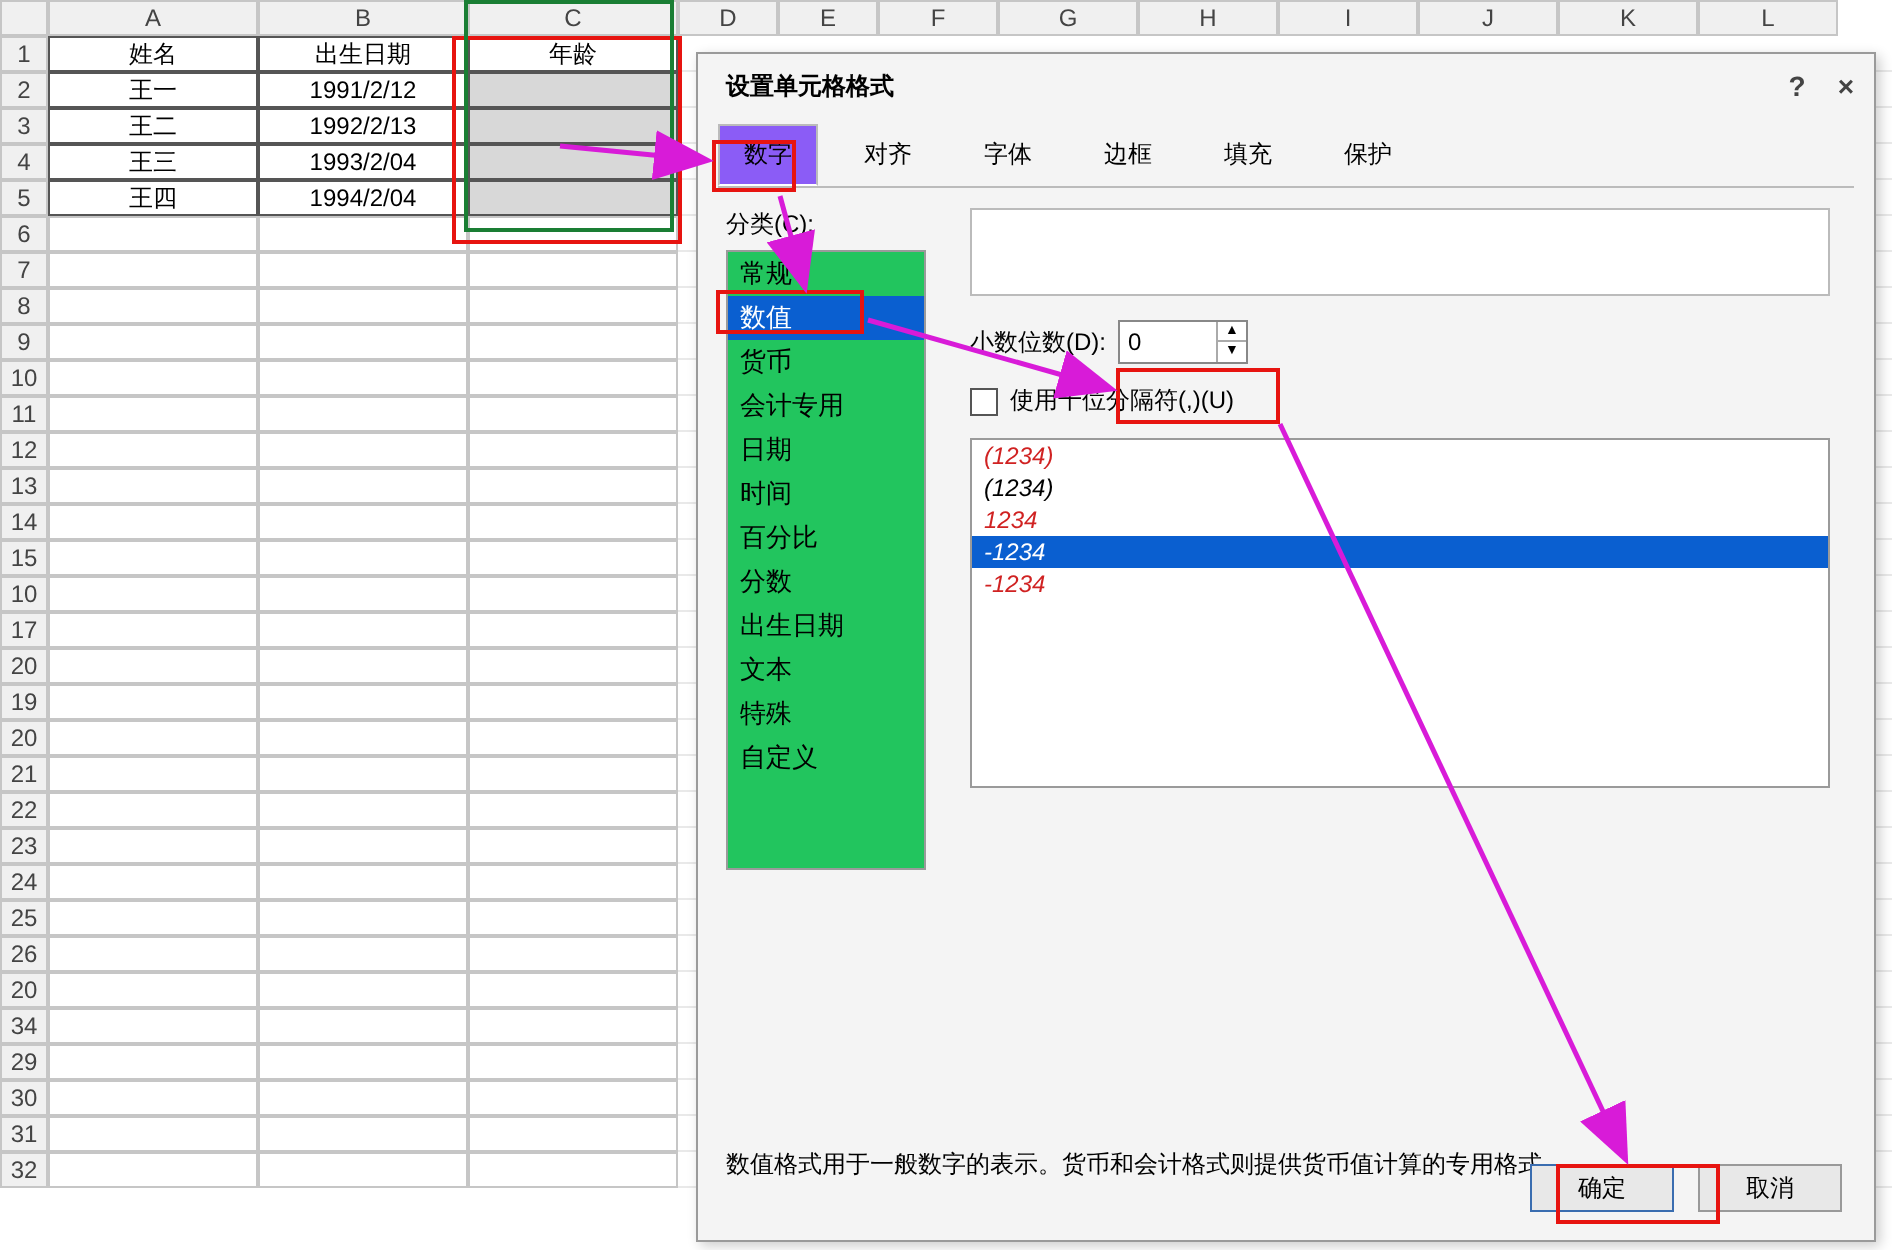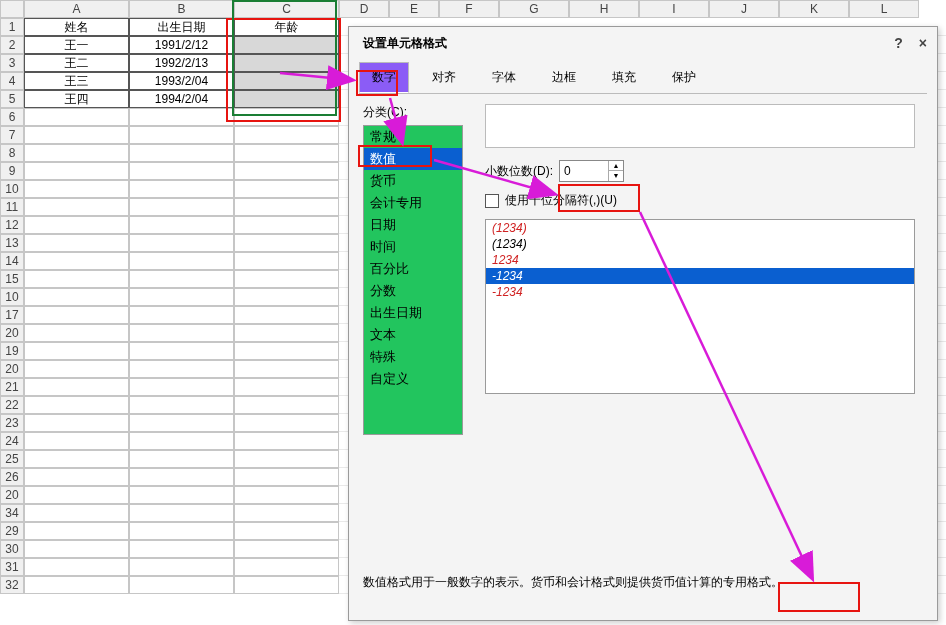--- a/index.html
+++ b/index.html
@@ -511,20 +511,24 @@
           <div>(1234)</div>
           <div class="red">1234</div>
           <div class="sel-neg">-1234</div>
           <div class="red">-1234</div>
         </div>
     </div>
 
     <div class="desc-text" style="position:absolute; left:14px; top:450px; width:540px;">数值格式用于一般数字的表示。货币和会计格式则提供货币值计算的专用格式。</div>
   </div>
 
+  <div class="dialog-buttons">
+    <button class="dlg-btn ok">确定</button>
+    <button class="dlg-btn">取消</button>
+  </div>
 </div>
 
 <div class="red-box" style="left:226px; top:18px; width:115px; height:104px;"></div>
 <div class="green-box" style="left:232px; top:0px; width:105px; height:116px;"></div>
 <div class="red-box" style="left:356px; top:70px; width:42px; height:26px;"></div>
 <div class="red-box" style="left:358px; top:145px; width:74px; height:22px;"></div>
 <div class="red-box" style="left:558px; top:184px; width:82px; height:28px;"></div>
 <div class="red-box" style="left:778px; top:582px; width:82px; height:30px;"></div>
 
 <svg class="arrows">

